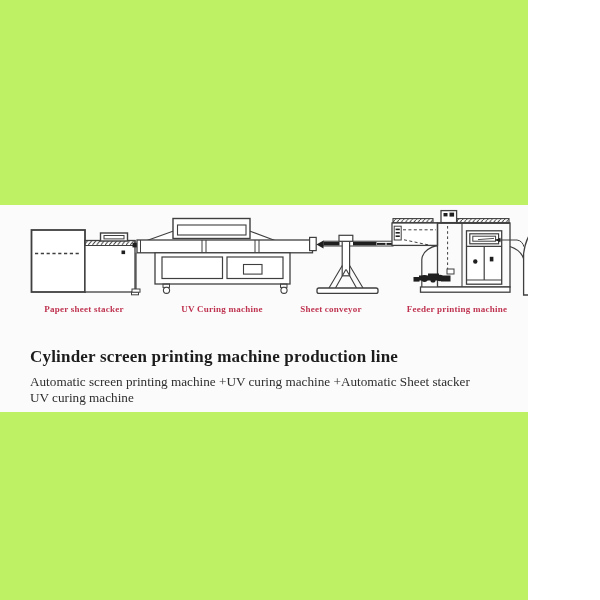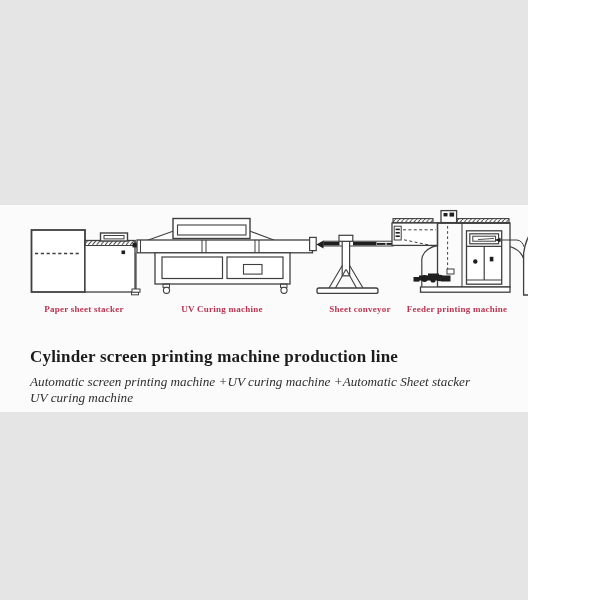--- a/index.html
+++ b/index.html
@@ -1,25 +1,25 @@
 <!DOCTYPE html>
 <html><head>
 <meta charset="utf-8">
 <style>
   html,body{margin:0;padding:0;background:#ffffff;}
-  #canvas{position:relative;width:528px;height:600px;background:#e5e5e5;overflow:hidden;
+  #canvas{position:relative;width:528px;height:600px;background:#bef264;overflow:hidden;
           font-family:"Liberation Serif", serif;}
   #band{position:absolute;left:0;top:205px;width:600px;height:207px;background:#fbfbfb;}
   svg{position:absolute;left:0;top:0;}
   .mlabel{position:absolute;top:304px;transform:translateX(-50%);font-size:9px;font-weight:700;
           letter-spacing:.25px;white-space:nowrap;color:#bf3350;}
   #title{position:absolute;left:30px;top:347px;font-size:17px;font-weight:700;color:#1c1c1c;
          letter-spacing:.2px;white-space:nowrap;}
   #desc{position:absolute;left:30px;top:374px;font-size:13.2px;color:#2e2e2e;line-height:15.8px;}
-  .descline{white-space:nowrap;font-style:italic;}
+  .descline{white-space:nowrap;}
 </style>
 </head>
 <body>
 
 <div id="canvas">
   <div id="band"></div>
 
   <svg width="600" height="600" viewBox="0 0 600 600">
     <defs>
       <pattern id="hatch" patternUnits="userSpaceOnUse" width="4.2" height="5">
@@ -130,21 +130,21 @@
       <circle cx="546.4" cy="271" r="1.1" fill="#1f1f1f" stroke="none"></circle>
       <rect x="555.4" y="246.6" width="15.6" height="34.6" rx="3.5" stroke-width="1.2" fill="#ffffff"></rect>
       <rect x="558.4" y="250.4" width="9.6" height="27" rx="2" fill="#1f1f1f" stroke="none"></rect>
       <path d="M559.5,256 H567 M559.5,262 H567 M559.5,268 H567" stroke="#ffffff" stroke-width="1"></path>
       <rect x="560" y="252" width="3" height="2" fill="#ffffff" stroke="none"></rect>
     </g>
   </svg>
 
   <div class="mlabel" style="left:84px">Paper sheet stacker</div>
   <div class="mlabel" style="left:222px">UV Curing machine</div>
-  <div class="mlabel" style="left:360px">Sheet conveyor</div>
+  <div class="mlabel" style="left:331px">Sheet conveyor</div>
   <div class="mlabel" style="left:457px">Feeder printing machine</div>
   <div class="mlabel" style="left:551px">Curing</div>
 
   <div id="title">Cylinder screen printing machine production line</div>
   <div id="desc">
     <div class="descline">Automatic screen printing machine +UV curing machine +Automatic Sheet stacker</div>
     <div class="descline">UV curing machine</div>
   </div>
 </div>
 

